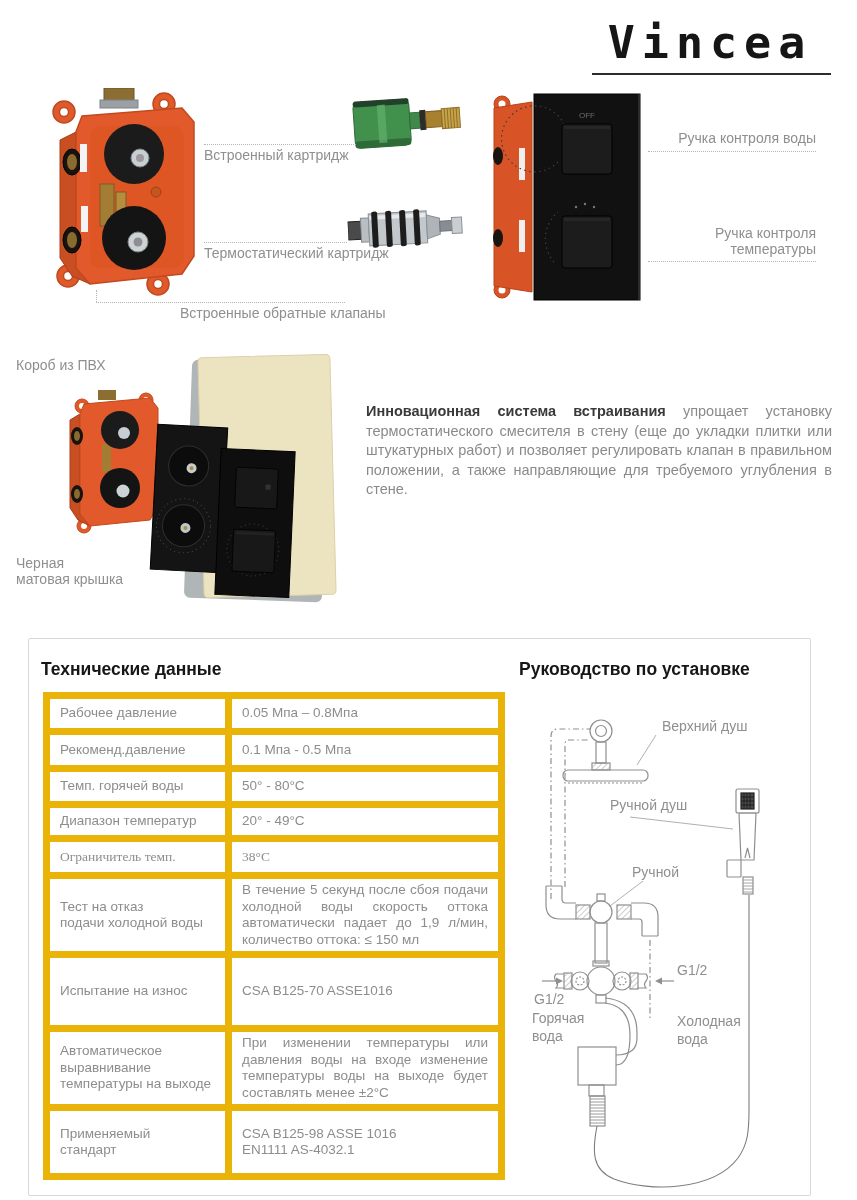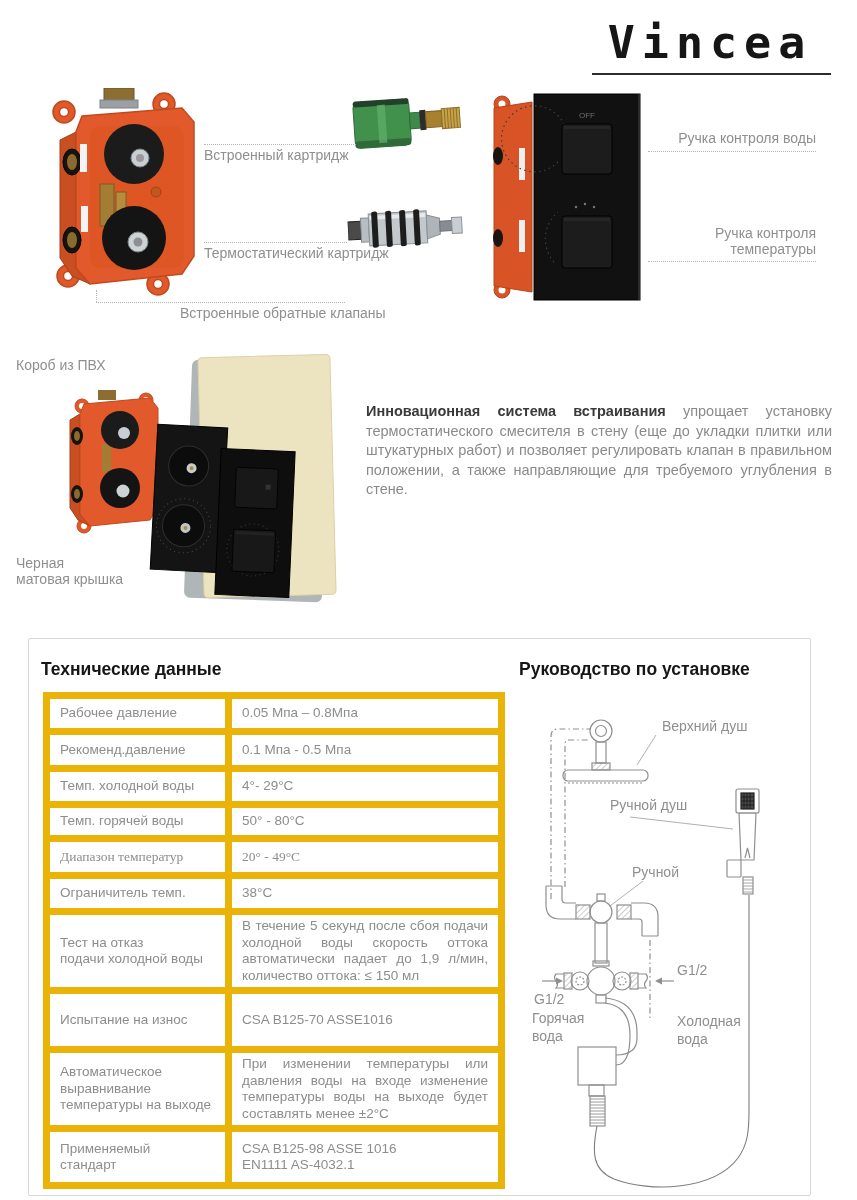--- a/index.html
+++ b/index.html
@@ -209,24 +209,20 @@
       <tbody>
         <tr>
           <td class="c1 preline">Рабочее давление</td>
           <td class="c2 preline">0.05 Мпа – 0.8Мпа</td>
           </tr>
         <tr>
           <td class="c1 preline">Рекоменд.давление</td>
           <td class="c2 preline">0.1 Мпа - 0.5 Мпа</td>
           </tr>
         <tr>
-          <td class="c1 preline">Темп. холодной воды</td>
-          <td class="c2 preline">4°- 29°C</td>
-          </tr>
-        <tr>
           <td class="c1 preline">Темп. горячей воды</td>
           <td class="c2 preline">50° - 80°C</td>
           </tr>
         <tr>
           <td class="c1 preline">Диапазон температур</td>
           <td class="c2 preline">20° - 49°C</td>
           </tr>
         <tr>
           <td class="c1 preline">Ограничитель темп.</td>
           <td class="c2 preline">38°C</td>

